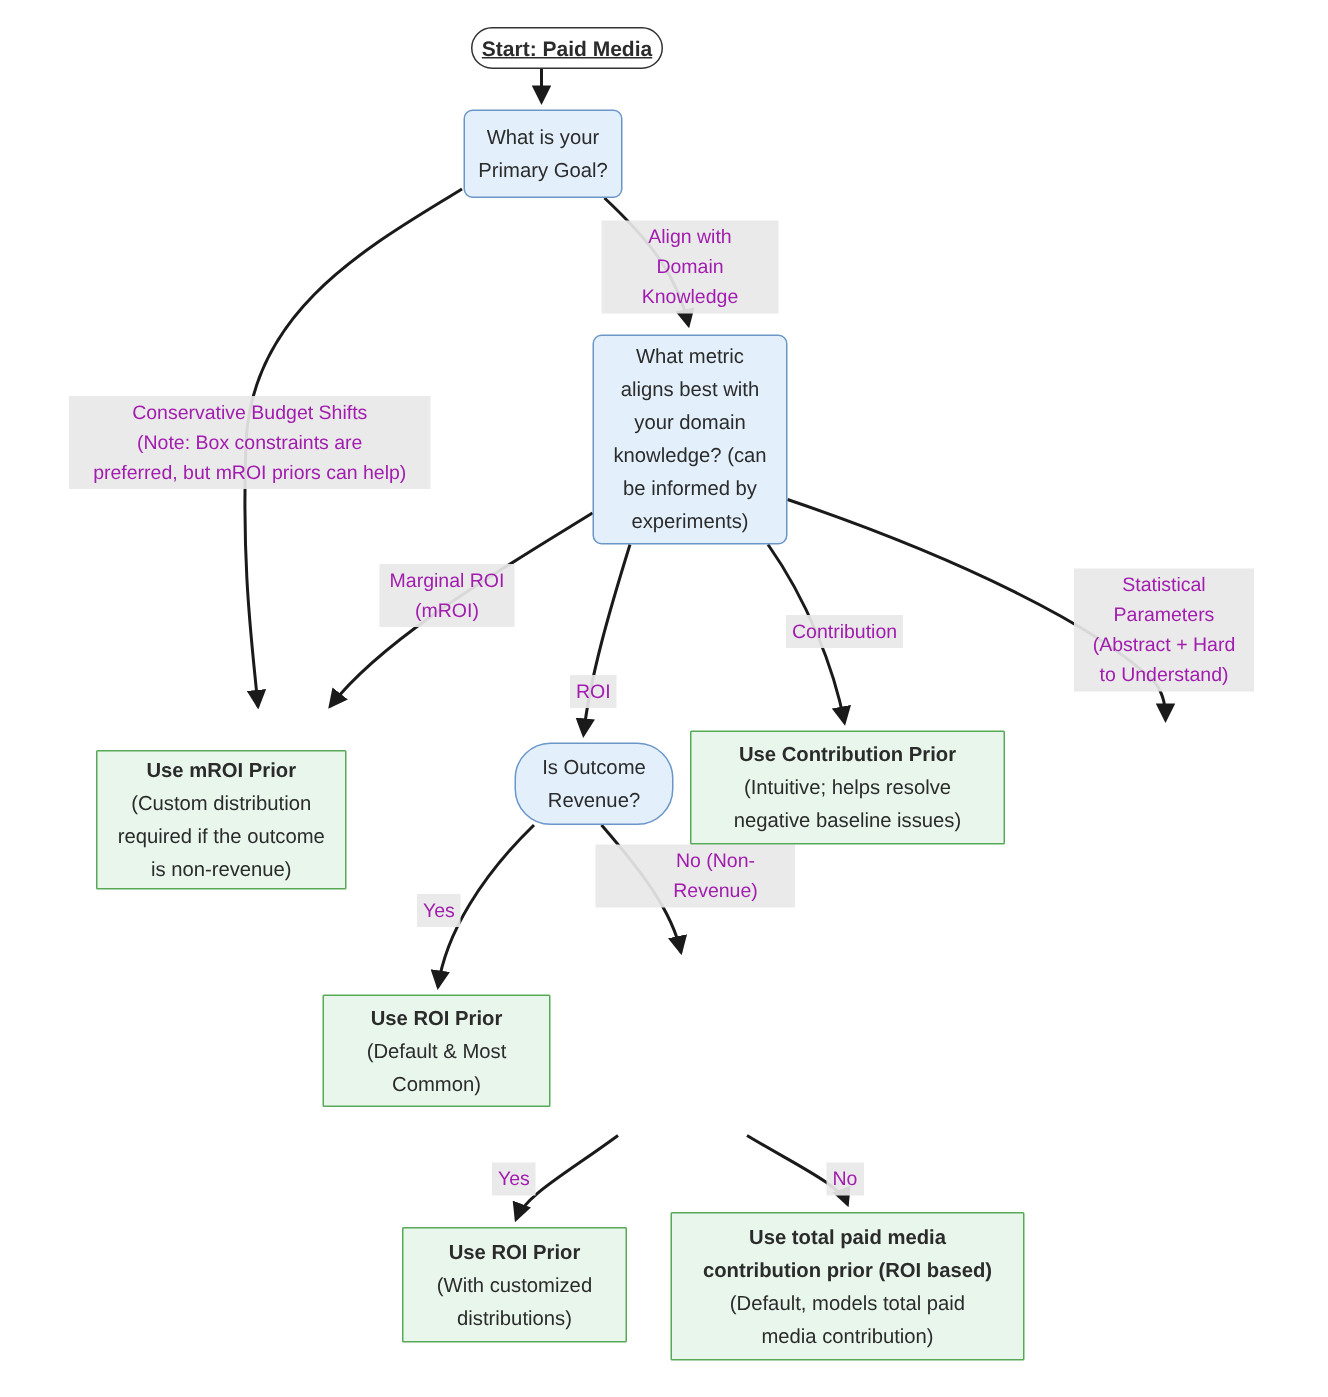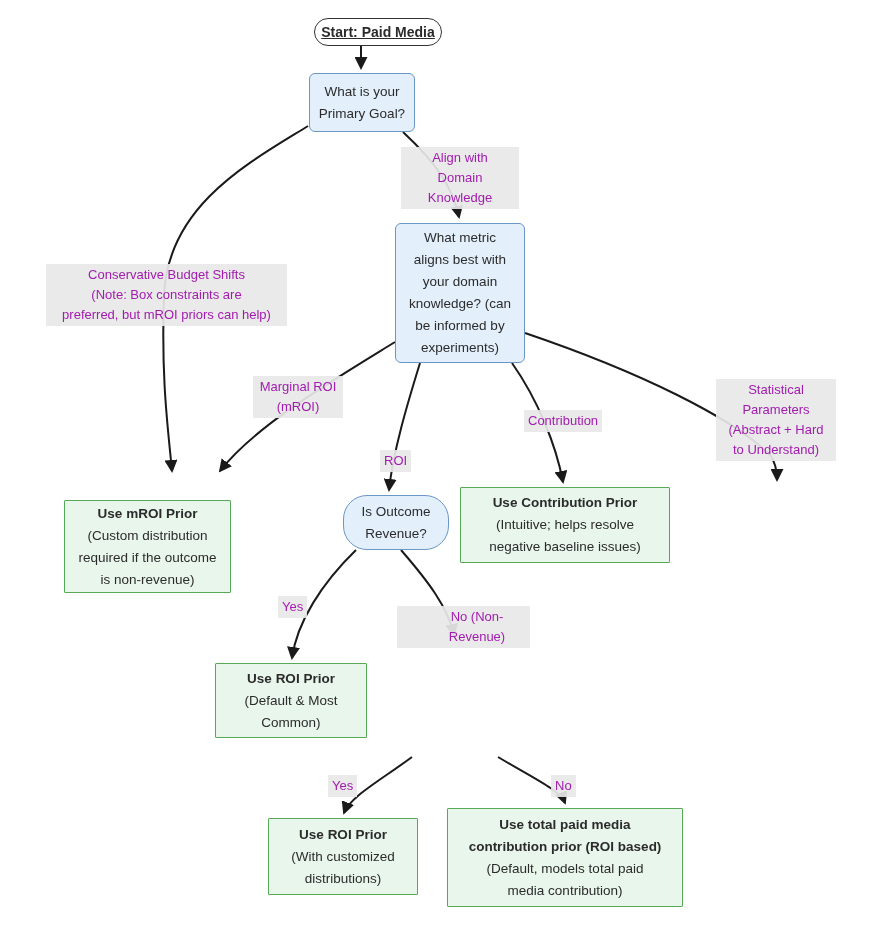--- a/index.html
+++ b/index.html
@@ -13,21 +13,21 @@
     font-size:13px;line-height:20px;text-align:center;color:#a21caf;
     padding:1px 4px;white-space:pre-line;
   }
   .lbl-align{left:401px;top:147px;width:110px;}
   .lbl-conservative{left:46px;top:264px;width:233px;}
   .lbl-mroi{left:253px;top:376px;width:82px;}
   .lbl-roi{left:380px;top:410px;margin-top:40px;}
   .lbl-contribution{left:524px;top:410px;}
   .lbl-statistical{left:716px;top:379px;width:112px;}
   .lbl-yes1{left:278px;top:596px;}
-  .lbl-nonrev{left:397px;top:606px;width:98px;padding-left:31px;}
+  .lbl-nonrev{left:397px;top:563px;width:98px;padding-left:31px;}
   .lbl-yes2{left:328px;top:775px;}
   .lbl-no2{left:551px;top:775px;}
 
   .node{
     position:absolute;z-index:3;display:flex;flex-direction:column;
     align-items:center;justify-content:center;text-align:center;
     font-size:13.5px;line-height:22px;white-space:pre-line;color:#2b2b2b;
     box-sizing:border-box;padding:4px 6px;
   }
   .node .t-bold{font-weight:bold;}

